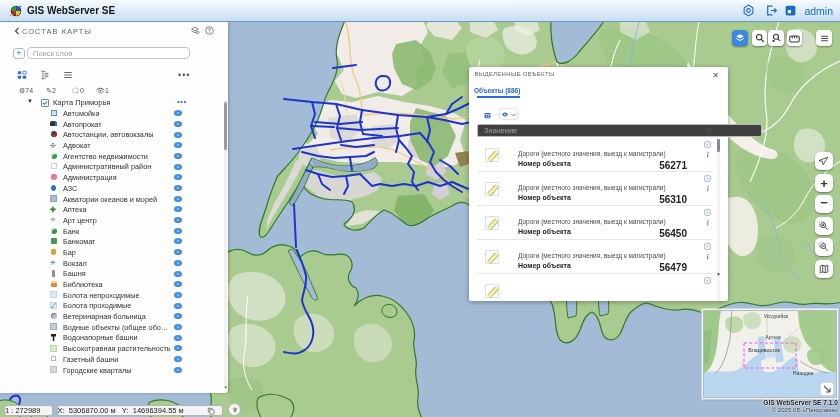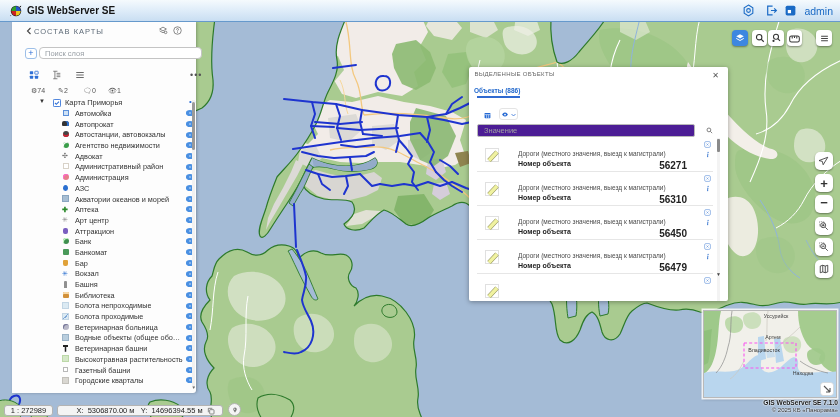--- a/index.html
+++ b/index.html
@@ -3,53 +3,53 @@
 <style>
 *{margin:0;padding:0;box-sizing:border-box}
 html,body{width:840px;height:417px;overflow:hidden;font-family:"Liberation Sans",sans-serif;background:#a4bbd6}
 #stage{position:absolute;left:0;top:0;width:840px;height:417px;overflow:hidden}
 
 #topbar{position:absolute;left:0;top:0;width:840px;height:22px;background:linear-gradient(#f5fafd 0%,#e3effa 40%,#c9def2 100%);border-bottom:1px solid #6699cc;z-index:50}
 #topbar .brand{position:absolute;left:27px;top:5px;font-size:10px;font-weight:bold;color:#151515}
 #topbar .adm{position:absolute;right:7px;top:5px;font-size:10.5px;color:#1a6ac5}
 .tico{position:absolute;top:4px;width:13px;height:13px}
 
-#lpanel{position:absolute;left:12px;top:22px;width:184px;height:371px;background:#fdfdfd;box-shadow:1px 0 3px rgba(0,0,0,.25);z-index:40;border-radius:0 0 3px 0}
+#lpanel{position:absolute;left:0;top:22px;width:228px;height:371px;background:#fdfdfd;box-shadow:1px 0 3px rgba(0,0,0,.25);z-index:40;border-radius:0 0 3px 0}
 #lphead{position:absolute;left:0;top:0;width:100%;height:18px}
 #lphead .t{position:absolute;left:22px;top:5px;font-size:7.5px;letter-spacing:1px;color:#5d6a77}
 .srchrow{position:absolute;left:0;top:25px;width:100%}
 .plusbtn{position:absolute;left:13px;top:1px;width:12px;height:11px;border:1px solid #9dbfe8;border-radius:3px;color:#2f6fd6;font-size:9px;line-height:9px;text-align:center;background:#fff}
 .srch{position:absolute;left:27px;top:0;width:163px;height:12px;border:1px solid #c4c4c4;border-radius:4px;background:#fff;font-size:7.5px;color:#9aa0a6;line-height:11px;padding-left:5px}
 .tabs{position:absolute;left:0;top:48px;width:100%;height:12px}
 .cnts{position:absolute;left:0;top:64.5px;width:100%;height:10px;font-size:7px;color:#555}
 #ltree{position:absolute;left:0;top:75px;width:100%;bottom:0;overflow:hidden}
 .trow{position:relative;height:10.7px;font-size:7.3px;color:#333;white-space:nowrap}
 .trow .lbl{position:absolute;left:63px;top:1px;max-width:108px;overflow:hidden;text-overflow:ellipsis}
 .trow .ic{position:absolute;left:50px;top:1.5px;width:7px;height:7px}
 .trow .eye{position:absolute;left:173.5px;top:2.2px;width:8.5px;height:6px;border-radius:50%;background:radial-gradient(ellipse at 50% 50%,#fff 0,#fff .7px,#4a90e2 .9px)}
 
 #rpanel{position:absolute;left:469px;top:67px;width:259px;height:234px;background:#fff;border-radius:2px;box-shadow:0 1px 5px rgba(0,0,0,.35);z-index:30}
 #rpanel .hd{position:absolute;left:5.5px;top:3.5px;font-size:6px;letter-spacing:.3px;color:#666}
 #rpanel .cls{position:absolute;right:9px;top:3.5px;font-size:8px;color:#555;font-weight:normal}
 #rpanel .objs{position:absolute;left:5px;top:20px;font-size:6.5px;font-weight:bold;color:#2268cc}
 #rpanel .objs:after{content:"";position:absolute;left:3px;width:43px;bottom:-3.5px;height:1.8px;background:#2f6ad1}
-.rsrch{position:absolute;left:8px;top:56.5px;width:218px;height:13px;border:1px solid #b9b9b9;border-radius:2px;font-size:7.5px;color:#a2a2a2;line-height:12px;padding-left:6px;background:#4c1d95}
+.rsrch{position:absolute;left:8px;top:56.5px;width:285px;height:13px;border:1px solid #b9b9b9;border-radius:2px;font-size:7.5px;color:#a2a2a2;line-height:12px;padding-left:6px;background:#404040}
 .ritem{position:absolute;left:8px;width:243px;height:34px}
 .ritem .ib{position:absolute;left:8px;top:10px;width:14px;height:14px;border:1px solid #e0e0e0;background:#fff}
 .ritem .t1{position:absolute;left:41px;top:11.5px;font-size:6.5px;color:#4a4a4a}
 .ritem .t2{position:absolute;left:41px;top:22px;font-size:7px;font-weight:bold;color:#222}
 .ritem .num{position:absolute;right:33px;top:21.5px;font-size:10px;font-weight:bold;color:#222}
 .ritem .sep{position:absolute;left:0;right:7px;bottom:0;height:1px;background:#e6e6e6}
 .ritem .bx{position:absolute;right:9.5px;width:7px;height:7px}
 
 .mbtn{position:absolute;width:15.5px;height:15.5px;background:#fff;border-radius:4px;box-shadow:0 1px 2px rgba(0,0,0,.4);z-index:20}
 .mbtn.act{background:#3d87e0}
 .rbtn{position:absolute;left:815px;width:18px;height:18px;background:#fff;border-radius:5px;box-shadow:0 1px 2px rgba(0,0,0,.4);z-index:20;text-align:center;color:#333}
 
-.bbox{position:absolute;background:#f4f4f4;border:1px solid #b3b3b3;border-radius:3px;height:10.5px;top:405px;font-size:7.5px;color:#222;text-align:center;z-index:20;line-height:9.5px}
+.bbox{position:absolute;background:#f4f4f4;border:1px solid #b3b3b3;border-radius:3px;height:10.5px;top:405px;font-size:7.5px;color:#222;z-index:20;line-height:9.5px}
 
 #mmap{position:absolute;left:703px;top:310px;width:134px;height:88px;background:#f2f1ed;border:1px solid #b9b9b9;box-shadow:0 0 0 1.5px rgba(255,255,255,.85),0 1px 3px rgba(0,0,0,.3);z-index:20;overflow:hidden}
 #credits{position:absolute;right:2px;top:400px;z-index:21;text-align:right;line-height:6.8px}
 #credits .l1{font-size:6.6px;font-weight:bold;color:#1b1b1b;text-shadow:0 0 2px #fff,0 0 2px #fff}
 #credits .l2{font-size:6.1px;color:#333;text-shadow:0 0 2px #fff,0 0 2px #fff}
 </style></head>
 <body>
 <div id="stage">
 
 <svg id="mapsvg" width="840" height="417" viewBox="0 0 840 417" style="position:absolute;left:0;top:0">
@@ -279,34 +279,34 @@
         </div>
 <div class="trow">
           <span class="ic">
             <span style="display:block;width:6px;height:6px;margin:.5px;background:#444;border-radius:50%;box-shadow:inset 0 -2px 0 #c23"></span>
           </span>
           <span class="lbl">Автостанции, автовокзалы</span>
           <span class="eye"></span>
         </div>
 <div class="trow">
           <span class="ic">
+            <span style="display:block;font-size:7px;line-height:7px;color:#666">✣</span>
+          </span>
+          <span class="lbl">Адвокат</span>
+          <span class="eye"></span>
+        </div>
+<div class="trow">
+          <span class="ic">
             <span style="display:block;width:6px;height:6px;margin:.5px;background:#3a9e4a;border-radius:50%;box-shadow:inset 1px 1px 0 #fff"></span>
           </span>
           <span class="lbl">Агентство недвижимости</span>
           <span class="eye"></span>
         </div>
 <div class="trow">
           <span class="ic">
-            <span style="display:block;font-size:7px;line-height:7px;color:#666">✣</span>
-          </span>
-          <span class="lbl">Адвокат</span>
-          <span class="eye"></span>
-        </div>
-<div class="trow">
-          <span class="ic">
             <span style="display:block;width:6px;height:6px;margin:.5px;background:#fff;border:1px solid #d8d2c8"></span>
           </span>
           <span class="lbl">Административный район</span>
           <span class="eye"></span>
         </div>
 <div class="trow">
           <span class="ic">
             <span style="display:block;width:6px;height:6px;margin:.5px;background:#e57f8a;border-radius:50%;box-shadow:inset 1px 1px 0 #f6c"></span>
           </span>
           <span class="lbl">Администрация</span>
@@ -335,27 +335,20 @@
         </div>
 <div class="trow">
           <span class="ic">
             <span style="display:block;font-size:7px;line-height:7px;color:#888">✳</span>
           </span>
           <span class="lbl">Арт центр</span>
           <span class="eye"></span>
         </div>
 <div class="trow">
           <span class="ic">
-            <span style="display:block;width:5px;height:6px;margin:.5px 1px;background:#7a5fc0;border-radius:2px"></span>
-          </span>
-          <span class="lbl">Аттракцион</span>
-          <span class="eye"></span>
-        </div>
-<div class="trow">
-          <span class="ic">
             <span style="display:block;width:6px;height:6px;margin:.5px;background:#3f8f4f;border-radius:50%;box-shadow:inset 1px 1px 0 #cfc"></span>
           </span>
           <span class="lbl">Банк</span>
           <span class="eye"></span>
         </div>
 <div class="trow">
           <span class="ic">
             <span style="display:block;width:6px;height:6px;margin:.5px;background:#4a9a5a;border-radius:1px"></span>
           </span>
           <span class="lbl">Банкомат</span>
@@ -414,21 +407,21 @@
           <span class="ic">
             <span style="display:block;width:7px;height:7px;background:#b9cede;border:1px solid #9cb4c8"></span>
           </span>
           <span class="lbl">Водные объекты (общее обозначе…</span>
           <span class="eye"></span>
         </div>
 <div class="trow">
           <span class="ic">
             <span style="display:block;width:5px;height:7px;margin:0 1px;background:#222;clip-path:polygon(0 0,100% 0,100% 35%,65% 35%,65% 100%,35% 100%,35% 35%,0 35%)"></span>
           </span>
-          <span class="lbl">Ветеринарная башни</span>
+          <span class="lbl">Водонапорные башни</span>
           <span class="eye"></span>
         </div>
 <div class="trow">
           <span class="ic">
             <span style="display:block;width:7px;height:7px;background:#d5e8c8;border:1px solid #bcd8a8"></span>
           </span>
           <span class="lbl">Высокотравная растительность</span>
           <span class="eye"></span>
         </div>
 <div class="trow">

